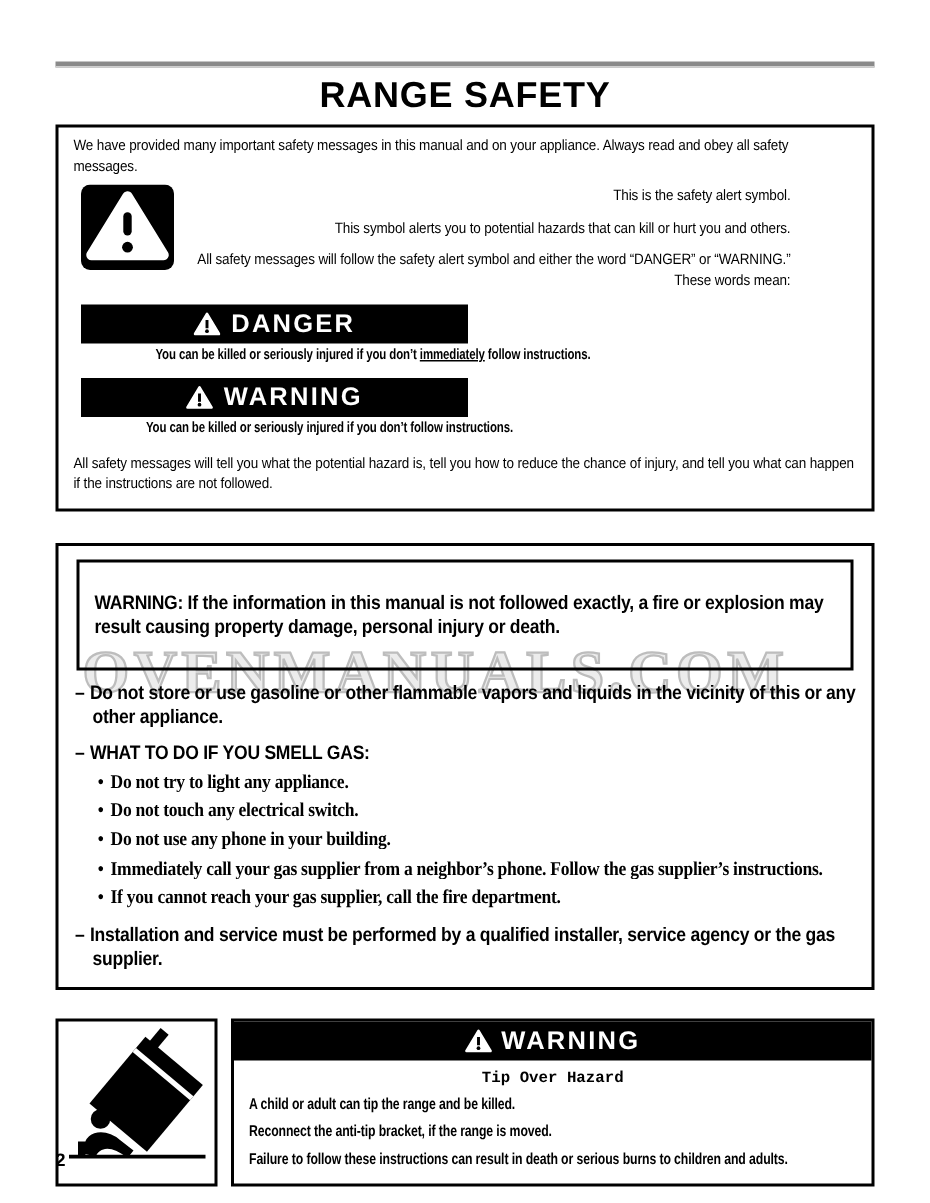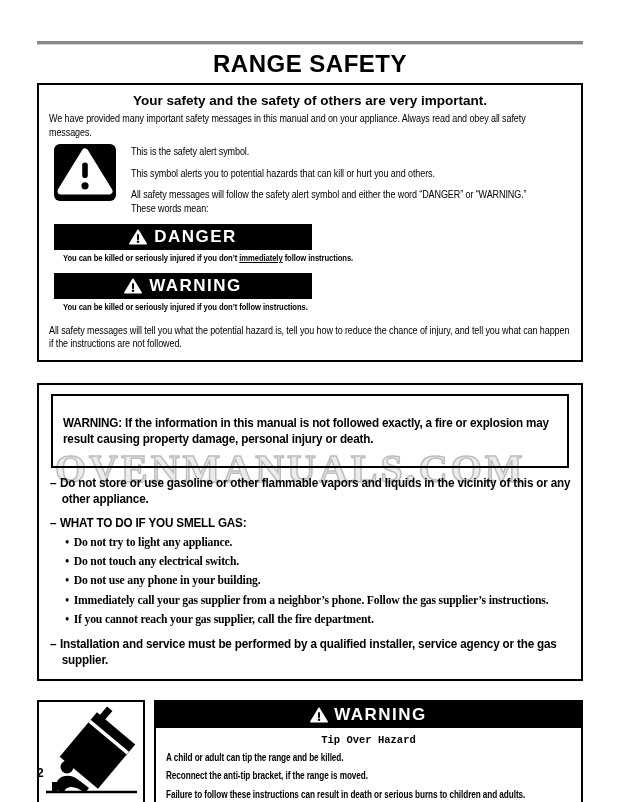--- a/index.html
+++ b/index.html
@@ -12,32 +12,32 @@
   .doc-title{text-align:center;font-size:24px;font-weight:bold;letter-spacing:.5px;margin:6px 0 7px;line-height:1.05;}
 
   .box{border:2px solid #000;background:#fff;}
 
   
   .box1{padding:6px 10px 9px;}
   .box1-heading{text-align:center;font-size:13.5px;font-weight:bold;margin:2px 0 4px;}
   .txt{font-size:10px;line-height:1.35;letter-spacing:-.1px;}
   .cond{transform:scaleX(0.9);transform-origin:0 0;width:111%;}
   .cond2{transform:scaleX(0.78);transform-origin:0 0;width:128%;}
-  .symbol-row{display:flex;margin-top:5px;align-items:flex-start;}
+  .symbol-row{display:flex;margin-top:5px;align-items:flex-start;text-align:right;}
   .alert-symbol{flex:0 0 auto;width:62px;height:57px;margin-left:5px;}
   .symbol-text{margin-left:15px;flex:1;}
   .symbol-text p{margin:1px 0 8px;}
   .symbol-text p:last-child{margin-bottom:0;}
   .signal-row{display:flex;align-items:flex-start;margin-top:9px;flex-direction:column;}
   .signal-bar{
     flex:0 0 auto;width:258px;height:26px;margin-left:5px;background:#000;color:#fff;
     display:flex;align-items:center;justify-content:center;gap:7px;
     font-size:17px;font-weight:bold;letter-spacing:1.5px;
   }
-  .signal-side{flex:1;margin-left:14px;padding-top:1px;overflow:visible;}
+  .signal-side{flex:1;margin-left:14px;padding-top:1px;overflow:visible;text-align:center;}
   .signal-side .inner{font-size:9.8px;font-weight:bold;line-height:1.35;letter-spacing:-.1px;}
   .box1-footer{margin-top:10px;}
 
   
   .box2{margin-top:21px;padding:8px 11px 10px;position:relative;}
   .watermark{
     position:absolute;left:16px;top:60px;z-index:0;white-space:nowrap;
     font-size:40px;font-weight:bold;letter-spacing:3px;
     color:#ececec;font-family:Liberation Serif, serif;-webkit-text-stroke:1.5px #bdbdbd;
   }
@@ -70,21 +70,20 @@
 <body>
 
 <div class="page">
   <div class="content">
 
     <div class="top-rule"></div>
 
     <h1 class="doc-title">RANGE SAFETY</h1>
 
     <div class="box box1">
-      <div class="box1-heading">Your safety and the safety of others are very important.</div>
       <div class="txt cond">We have provided many important safety messages in this manual and on your appliance. Always read and obey all safety messages.</div>
 
       <div class="symbol-row">
         <div class="alert-symbol">
           <svg width="62" height="57" viewBox="0 0 62 57">
             <rect x="0" y="0" width="62" height="57" rx="6" fill="#000"></rect>
             <path d="M31 8 L55 47 L7 47 Z" fill="#fff" stroke="#fff" stroke-width="7" stroke-linejoin="round"></path>
             <rect x="28.2" y="18.5" width="5.6" height="15.5" rx="2.8" fill="#000"></rect>
             <circle cx="31" cy="41.8" r="3.6" fill="#000"></circle>
           </svg>

